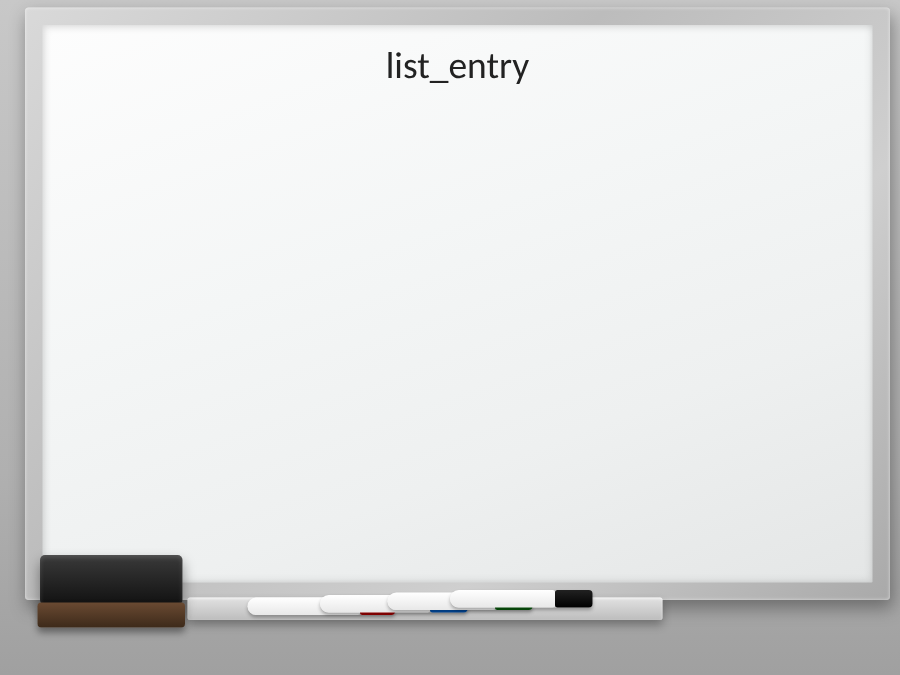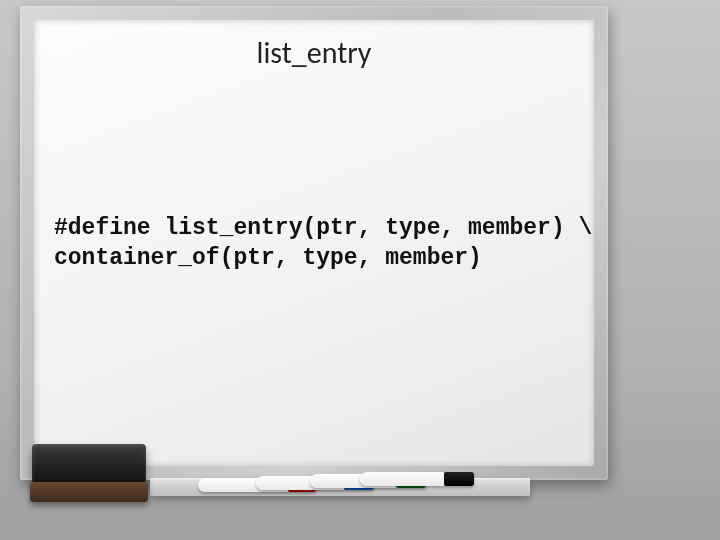--- a/index.html
+++ b/index.html
@@ -1,37 +1,35 @@
 <!DOCTYPE html>
 <html><head>
 <meta charset="utf-8">
 <style>
   html,body{margin:0;padding:0;width:720px;height:540px;overflow:hidden;background:#b8b8b8;font-family:Calibri,Arial,sans-serif;}
   .stage{width:720px;height:540px;position:relative;background:linear-gradient(180deg,#c8c8c8 0%,#b0b0b0 70%,#a0a0a0 100%);}
-  .board-frame{position:absolute;left:20px;top:6px;width:588px;height:474px;background:linear-gradient(135deg,#d9d9d9 0%,#bcbcbc 40%,#cfcfcf 70%,#a9a9a9 100%);border-radius:3px;box-shadow:2px 6px 14px rgba(0,0,0,0.35),inset 0 0 3px rgba(255,255,255,0.6);}
+  .board-frame{position:absolute;left:20px;top:6px;width:692px;height:474px;background:linear-gradient(135deg,#d9d9d9 0%,#bcbcbc 40%,#cfcfcf 70%,#a9a9a9 100%);border-radius:3px;box-shadow:2px 6px 14px rgba(0,0,0,0.35),inset 0 0 3px rgba(255,255,255,0.6);}
   .board-inner{position:absolute;left:14px;top:14px;right:14px;bottom:14px;background:linear-gradient(160deg,#fdfdfd 0%,#f4f6f6 40%,#eef0f0 70%,#e4e6e6 100%);box-shadow:inset 2px 2px 6px rgba(0,0,0,0.12),inset -2px -2px 6px rgba(0,0,0,0.08);border-radius:1px;}
   .title{position:absolute;top:14px;left:0;right:0;text-align:center;font-size:30px;color:#222;}
   .code{position:absolute;top:194px;left:20px;font-family:Consolas,"Courier New",monospace;font-size:23px;line-height:1.3;color:#111;font-weight:bold;white-space:pre;}
   .tray{position:absolute;left:150px;bottom:44px;width:380px;height:18px;background:linear-gradient(180deg,#e2e2e2,#bdbdbd);border-radius:2px;box-shadow:0 4px 8px rgba(0,0,0,0.3),inset 0 1px 2px rgba(255,255,255,0.7);}
   .marker{position:absolute;height:14px;border-radius:7px 3px 3px 7px;box-shadow:0 2px 3px rgba(0,0,0,0.3);}
   .marker .cap{position:absolute;right:0;top:0;height:14px;border-radius:2px 3px 3px 2px;}
   .marker .body{position:absolute;left:0;top:0;height:14px;border-radius:7px 2px 2px 7px;background:linear-gradient(180deg,#fff,#e8e8e8);}
   .eraser{position:absolute;left:30px;bottom:36px;width:118px;height:60px;}
   .eraser .top{position:absolute;left:2px;top:0;width:114px;height:40px;background:linear-gradient(180deg,#3a3a3a,#111);border-radius:4px;box-shadow:inset 0 2px 4px rgba(255,255,255,0.15),0 6px 10px rgba(0,0,0,0.4);}
   .eraser .felt{position:absolute;left:0;top:38px;width:118px;height:20px;background:linear-gradient(180deg,#6a4a32,#3d2a1a);border-radius:3px;box-shadow:0 4px 6px rgba(0,0,0,0.4);}
 </style>
 </head>
 <body>
 
 <div class="stage">
   <div class="board-frame">
     <div class="board-inner">
       <div class="title">list_entry</div>
-      <div class="code"><span>#define list_entry(ptr, type, member) \</span>
-<span>container_of(ptr, type, member)</span></div>
     </div>
   </div>
 
   <div class="tray"></div>
 
   <div class="eraser">
     <div class="top"></div>
     <div class="felt"></div>
   </div>
 

